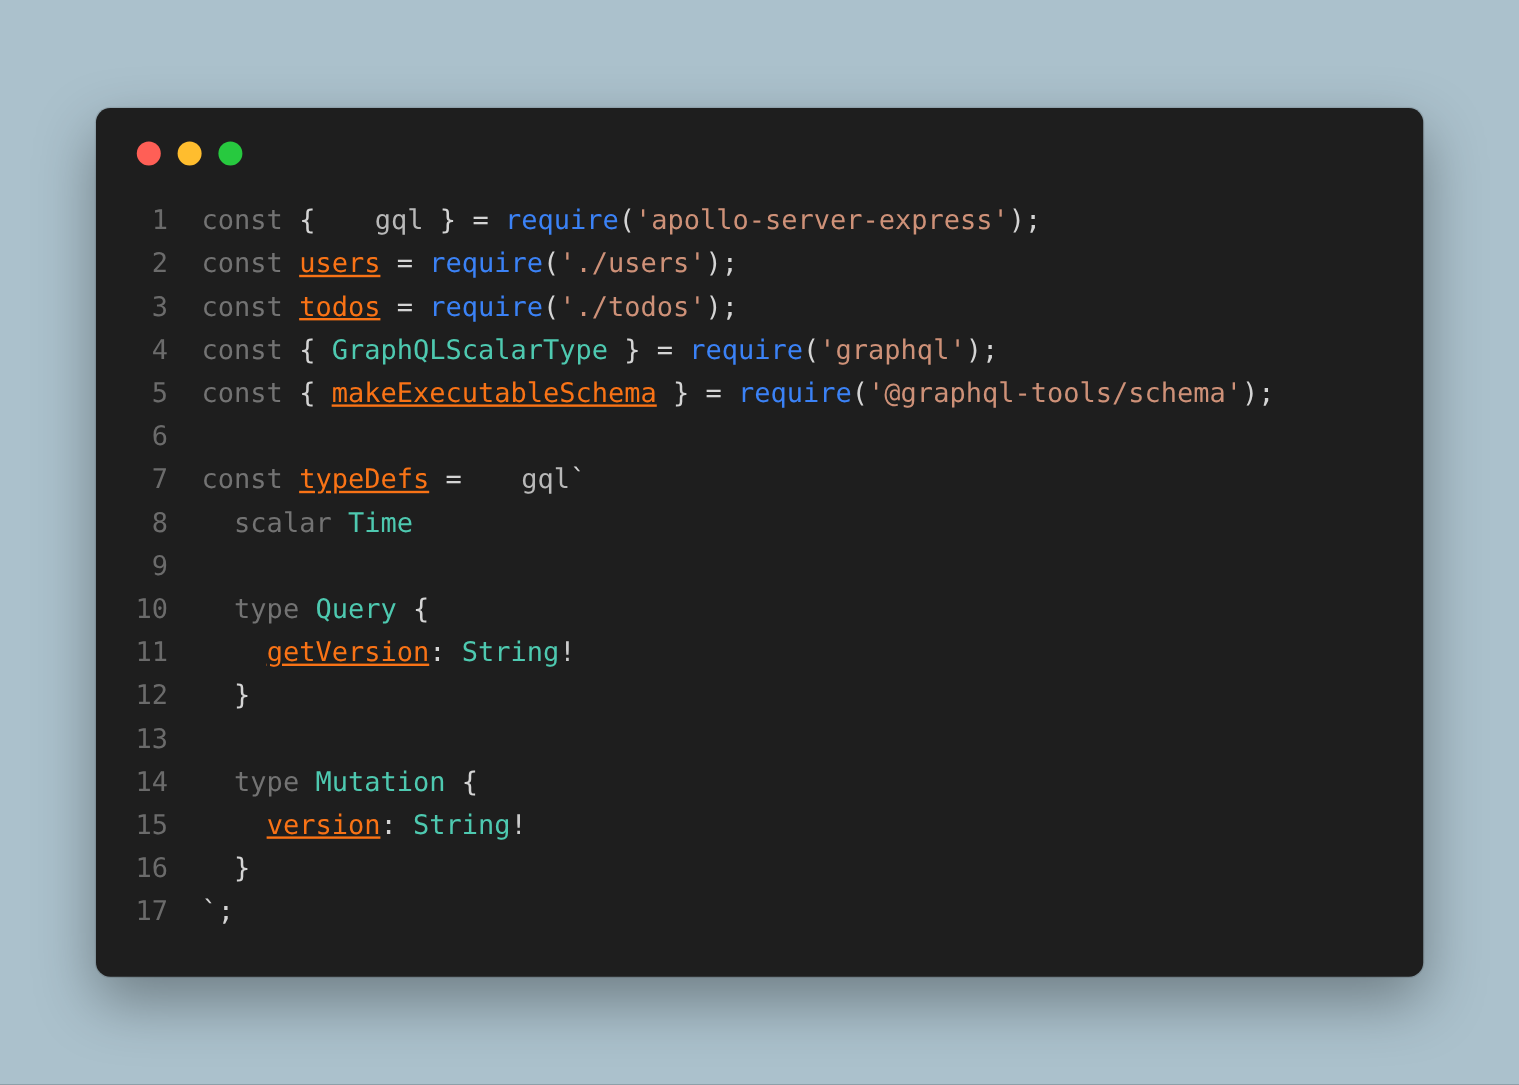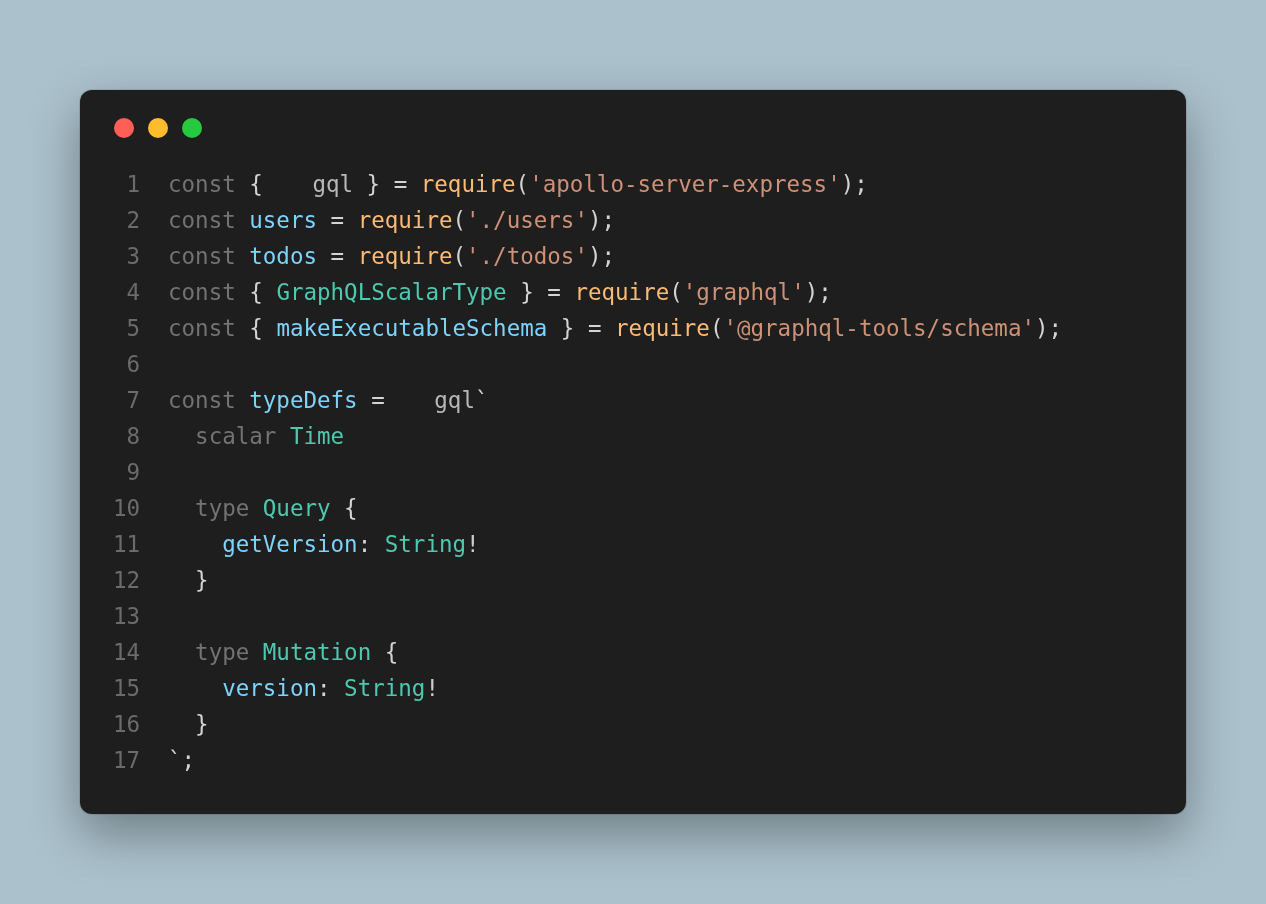--- a/index.html
+++ b/index.html
@@ -44,25 +44,25 @@
       text-align: right;
       color: #6b6b6b;
       padding-right: 28px;
       user-select: none;
       flex-shrink: 0;
     }
     .content { color: #d4d4d4; }
     .tok-kw { color: #737373; }       
     .tok-ident { color: #b8b8b8; margin-left: 36px; }    
     .tok-type { color: #4ec9b0; }     
-    .tok-fn { color: #fdba74; }       
+    .tok-fn { color: #3b82f6; }       
     .tok-str { color: #ce9178; }      
     .tok-punc { color: #d4d4d4; }     
     .tok-ex { color: #cccccc; }
-    .tok-var { color: #7dd3fc; }      
+    .tok-var { color: #f97316; text-decoration: underline; }      
   </style>
 </head>
 <body>
 
 <div class="window">
   <div class="titlebar">
     <div class="dot red"></div>
     <div class="dot yellow"></div>
     <div class="dot green"></div>
   </div>

